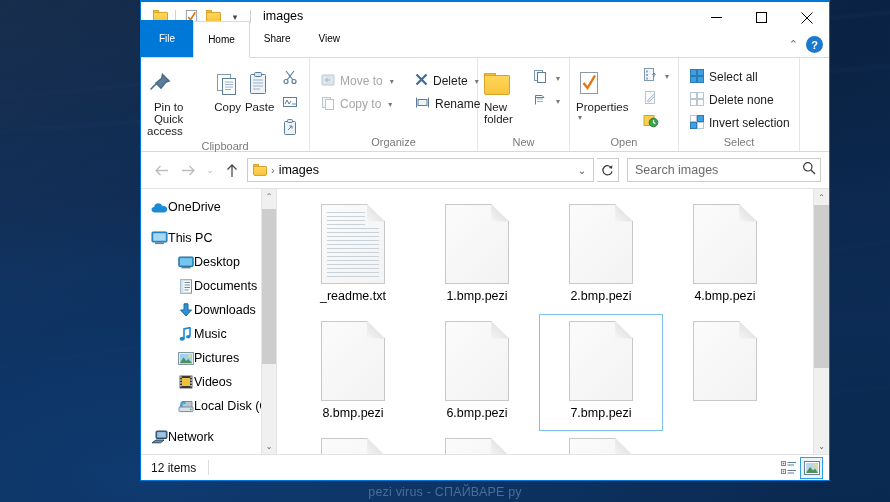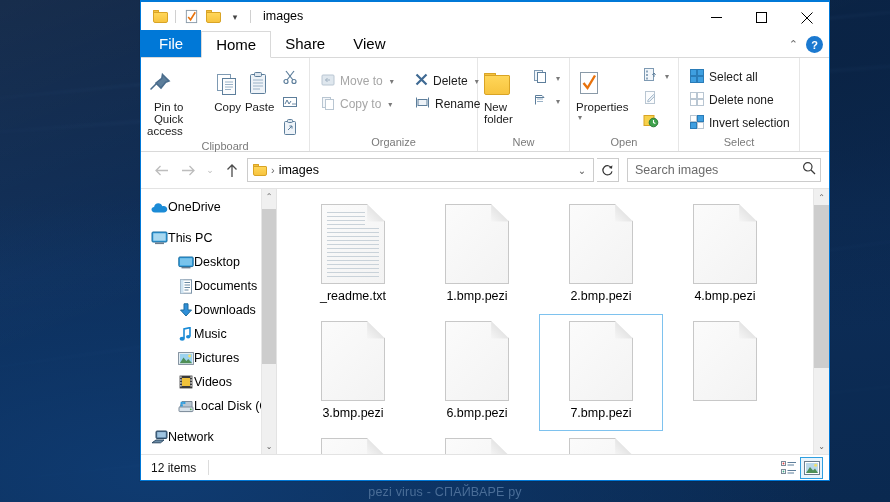--- a/index.html
+++ b/index.html
@@ -81,21 +81,21 @@
     border-radius: 1px 1px 0 0;
   }
 
   
   .tabstrip {
     height: 27px; background: #ffffff; display: flex; align-items: flex-end;
     position: relative; flex: 0 0 27px;
     border-bottom: 1px solid #d9d9d9;
   }
   .tab {
-    height: 27px; padding: 0 14px; font-size: 15px; color: #000;
+    height: 37px; padding: 0 14px; font-size: 10px; color: #000;
     display: flex; align-items: center; cursor: default; position: relative;
   }
   .tab.file { background: #0078d7; color: #fff; padding: 0 18px; }
   .tab.active {
     background: #fff; border: 1px solid #d9d9d9; border-bottom: 1px solid #fff;
     margin-bottom: -1px; z-index: 2;
   }
   .tab-right { position: absolute; right: 6px; bottom: 4px; display: flex; align-items: center; gap: 8px; }
   .chev-up { color: #6d6d6d; font-size: 11px; }
   .help-btn {
@@ -798,21 +798,21 @@
               <div class="sheet"></div>
               <div class="fold"></div>
             </div>
             <div class="name">4.bmp.pezi</div>
           </div>
           <div class="fileitem">
             <div class="pageicon">
               <div class="sheet"></div>
               <div class="fold"></div>
             </div>
-            <div class="name">3.bmp.pezi</div>
+            <div class="name">8.bmp.pezi</div>
           </div>
           <div class="fileitem">
             <div class="pageicon">
               <div class="sheet"></div>
               <div class="fold"></div>
             </div>
             <div class="name">6.bmp.pezi</div>
           </div>
           <div class="fileitem selected">
             <div class="pageicon">

